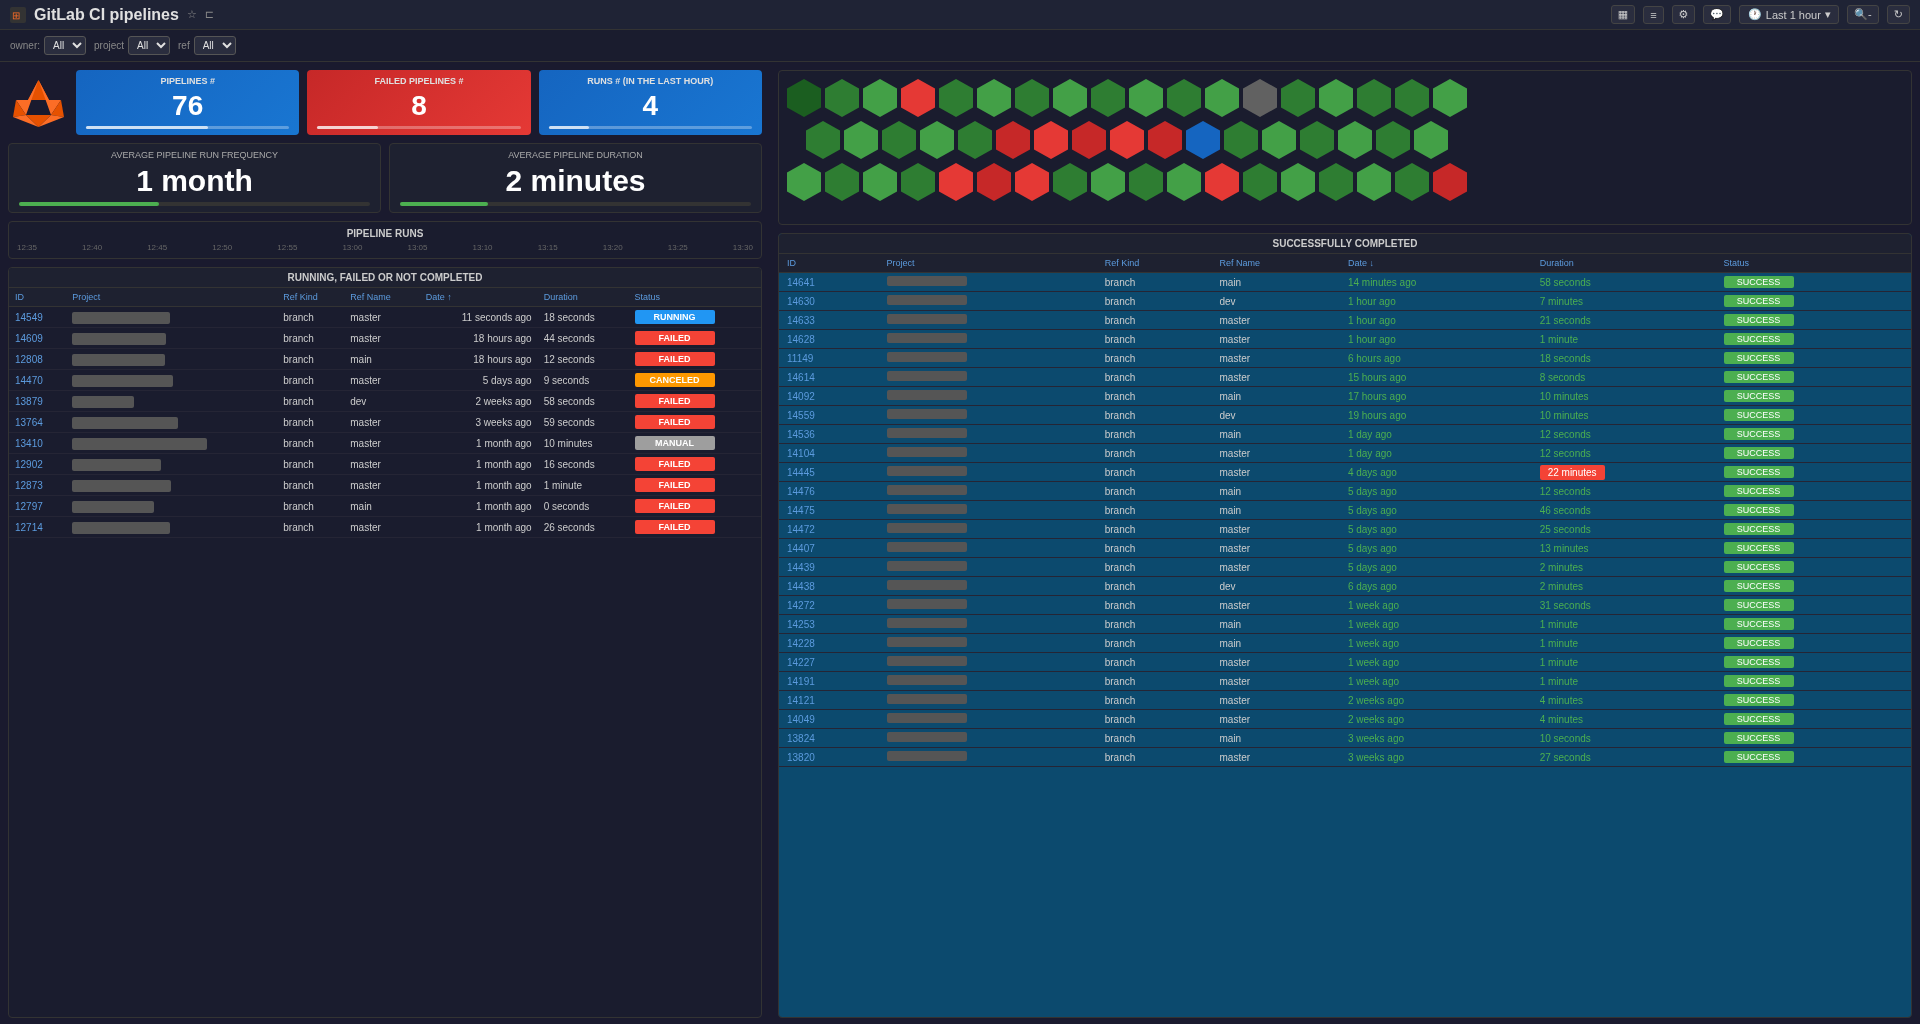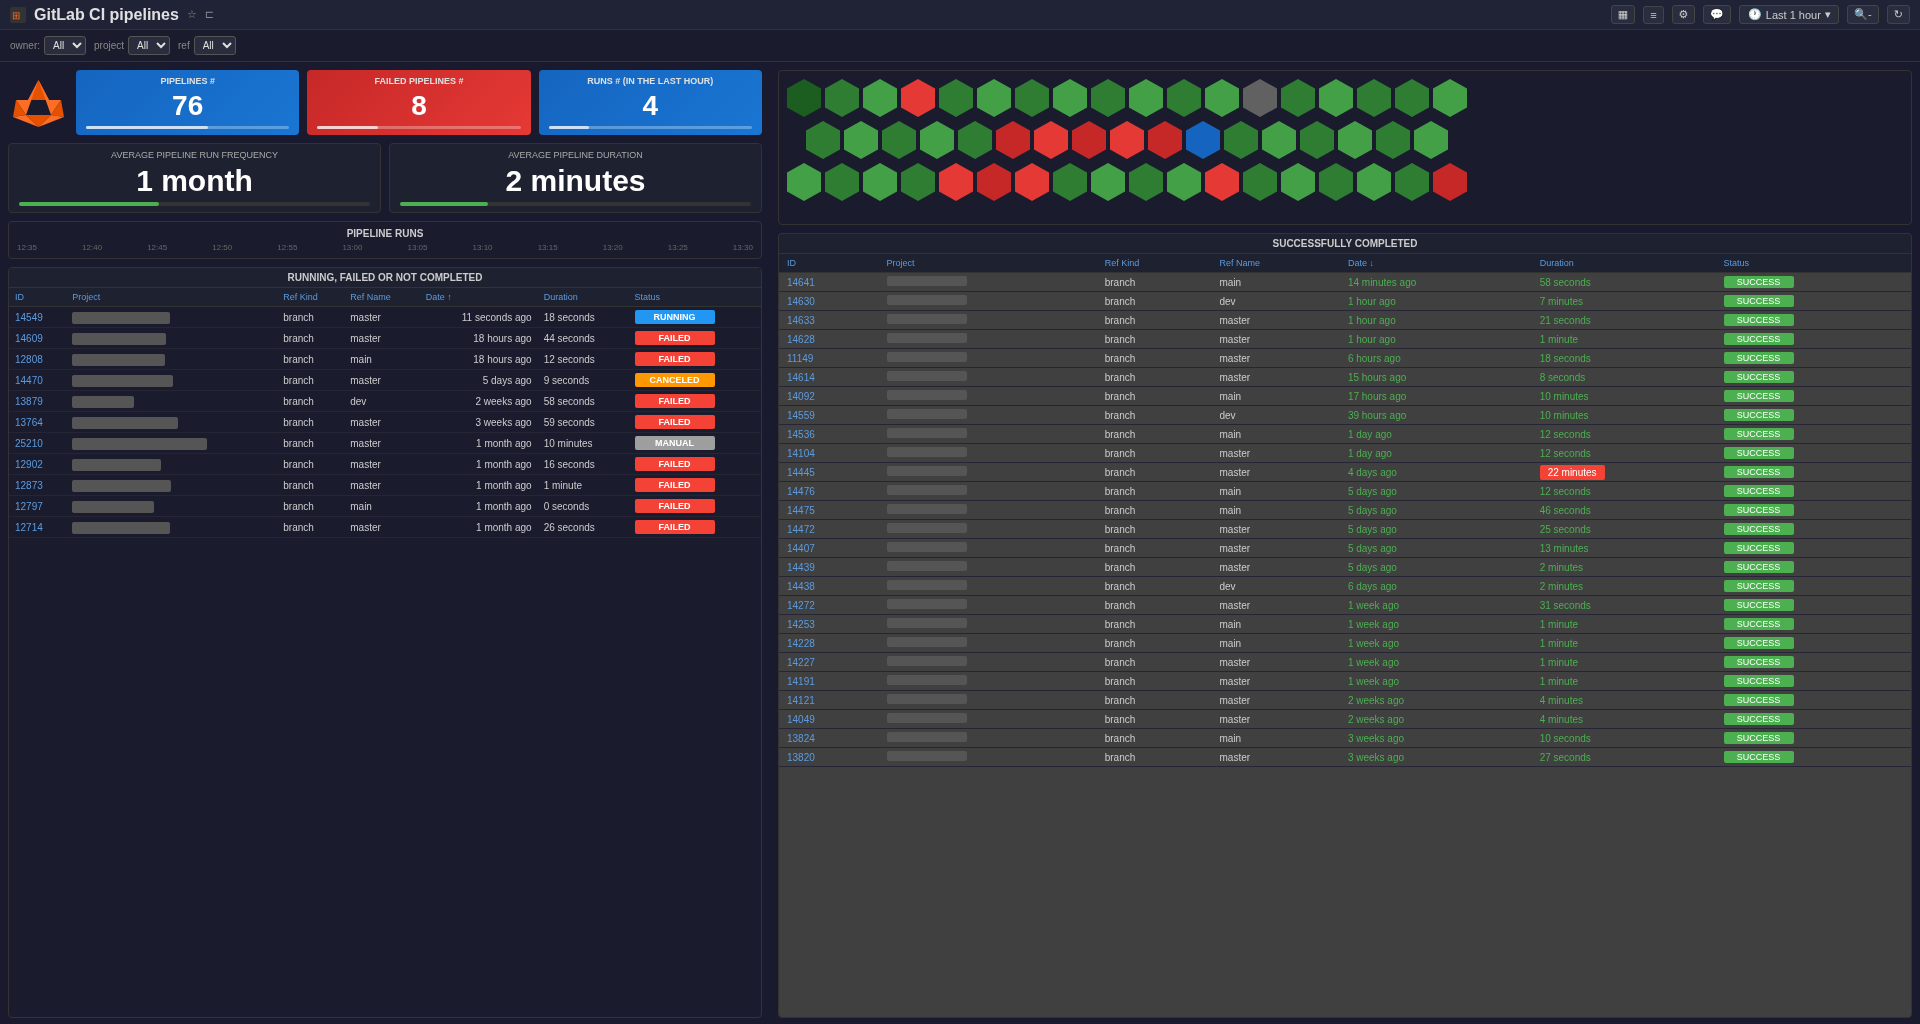--- a/index.html
+++ b/index.html
@@ -287,21 +287,21 @@
       border: 1px solid #333;
       border-radius: 4px;
       padding: 8px;
       height: 155px;
       overflow: hidden;
     }
 
     
     .success-section {
       flex: 1;
-      background: #404040;
+      background: #0c4a6e;
       border: 1px solid #333;
       border-radius: 4px;
       overflow: hidden;
     }
 
     .success-table th {
       background: #1e2130;
       color: #5c9bde;
       padding: 4px 8px;
       text-align: left;
@@ -542,21 +542,21 @@
             <tr>
     <td class="id-cell">13764</td>
     <td><span style="background:#555;color:transparent;border-radius:2px;padding:1px 4px;font-size:9px;">infra/terraform/cloudflare</span></td>
     <td>branch</td>
     <td>master</td>
     <td class="date-cell">3 weeks ago</td>
     <td class="duration-cell">59 seconds</td>
     <td><span class="status-badge status-failed">FAILED</span></td>
   </tr>
             <tr>
-    <td class="id-cell">25210</td>
+    <td class="id-cell">13410</td>
     <td><span style="background:#555;color:transparent;border-radius:2px;padding:1px 4px;font-size:9px;">data/pipelining/schemas/bq-st...</span></td>
     <td>branch</td>
     <td>master</td>
     <td class="date-cell">1 month ago</td>
     <td class="duration-cell">10 minutes</td>
     <td><span class="status-badge status-manual">MANUAL</span></td>
   </tr>
             <tr>
     <td class="id-cell">12902</td>
     <td><span style="background:#555;color:transparent;border-radius:2px;padding:1px 4px;font-size:9px;">infra/terraform/gitlab</span></td>
@@ -744,21 +744,21 @@
     <td>main</td>
     <td style="color:#4caf50;">17 hours ago</td>
     <td><span style="color:#4caf50;">10 minutes</span></td>
     <td><span class="success-status">SUCCESS</span></td>
   </tr>
               <tr>
     <td class="id-cell">14559</td>
     <td><span style="background:#555;color:transparent;border-radius:2px;padding:1px 4px;display:inline-block;min-width:80px;height:10px;"></span></td>
     <td>branch</td>
     <td>dev</td>
-    <td style="color:#4caf50;">39 hours ago</td>
+    <td style="color:#4caf50;">19 hours ago</td>
     <td><span style="color:#4caf50;">10 minutes</span></td>
     <td><span class="success-status">SUCCESS</span></td>
   </tr>
               <tr>
     <td class="id-cell">14536</td>
     <td><span style="background:#555;color:transparent;border-radius:2px;padding:1px 4px;display:inline-block;min-width:80px;height:10px;"></span></td>
     <td>branch</td>
     <td>main</td>
     <td style="color:#4caf50;">1 day ago</td>
     <td><span style="color:#4caf50;">12 seconds</span></td>

